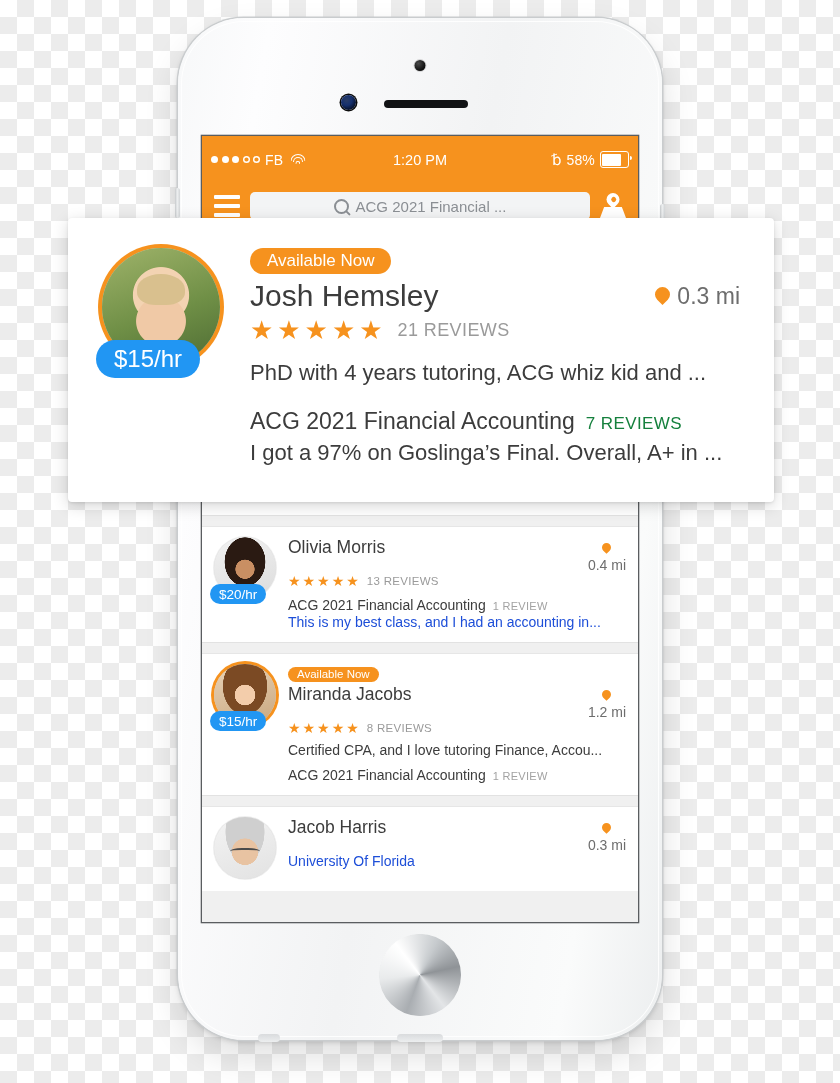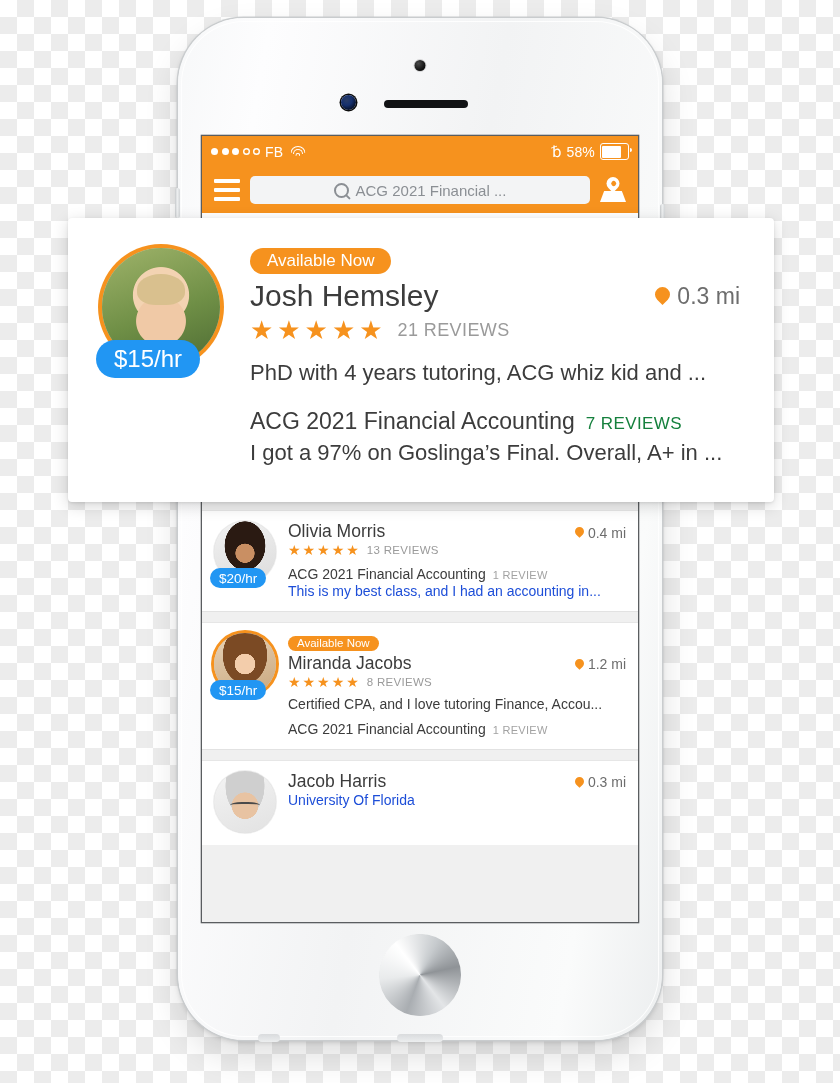--- a/index.html
+++ b/index.html
@@ -74,21 +74,21 @@
     width:436px; height:786px;
     background:#ffffff;
     overflow:hidden;
     box-shadow: 0 0 0 1.3px #5a5d60;
   }
 
   
   .statusbar {
     height:31px; background:#F6921E;
     display:flex; align-items:center;
-    padding:0 9px; color:#fff;
+    padding:8px 9px; color:#fff;
     font-size:14.5px; position:relative;
   }
   .sb-left { display:flex; align-items:center; gap:5px; }
   .dots { display:flex; gap:3.5px; align-items:center; }
   .dot { width:7px; height:7px; border-radius:50%; background:#fff; }
   .dot.hollow { background:transparent; box-shadow: inset 0 0 0 1.4px #fff; }
   .carrier { font-size:14px; letter-spacing:.2px; }
   .wifi { width:15px; height:12px; position:relative; margin-left:2px; }
   .wifi i {
     position:absolute; left:50%; transform:translateX(-50%);
@@ -180,21 +180,21 @@
   .badge {
     display:inline-block; background:#F6921E; color:#fff;
     font-size:11.5px; padding:1.5px 9px; border-radius:9px;
     margin-bottom:2px;
   }
   .name-line { display:flex; align-items:baseline; }
   .name { font-size:17.5px; color:#3c3c3c; }
   .sub-univ { font-size:14px; color:#1d4ed8; }
   .dist {
     margin-left:auto; display:flex; align-items:center; gap:4px;
-    font-size:14px; color:#6d6d6d; white-space:nowrap;
+    font-size:14px; color:#6d6d6d; white-space:nowrap;flex-direction:column;
   }
   .pin-ico {
     width:9px; height:9px; background:#F6921E; flex:none;
     border-radius:50% 50% 50% 0; transform:rotate(-45deg);
     position:relative; top:-1px;
   }
   .stars-line { display:flex; align-items:center; gap:6px; margin-top:1px; }
   .stars { color:#F6921E; font-size:14px; letter-spacing:2px; line-height:1; }
   .reviews { font-size:11.5px; color:#9a9a9a; letter-spacing:.3px; }
   .blurb {
@@ -328,20 +328,21 @@
             <span class="dot hollow"></span>
             <span class="dot hollow"></span>
           </div>
           <span class="carrier">FB</span>
           <span class="wifi">
               <i></i>
               <i></i>
               <i></i>
             </span>
         </div>
+        <div class="sb-time">1:20 PM</div>
         <div class="sb-right">
           <span class="bt">␢</span>
           <span class="batt-pct">58%</span>
           <span class="batt">
             <span class="batt-fill" id="batt-fill" style="width: 77%;"></span>
           </span>
         </div>
       </div>
 
       <div class="navbar">

